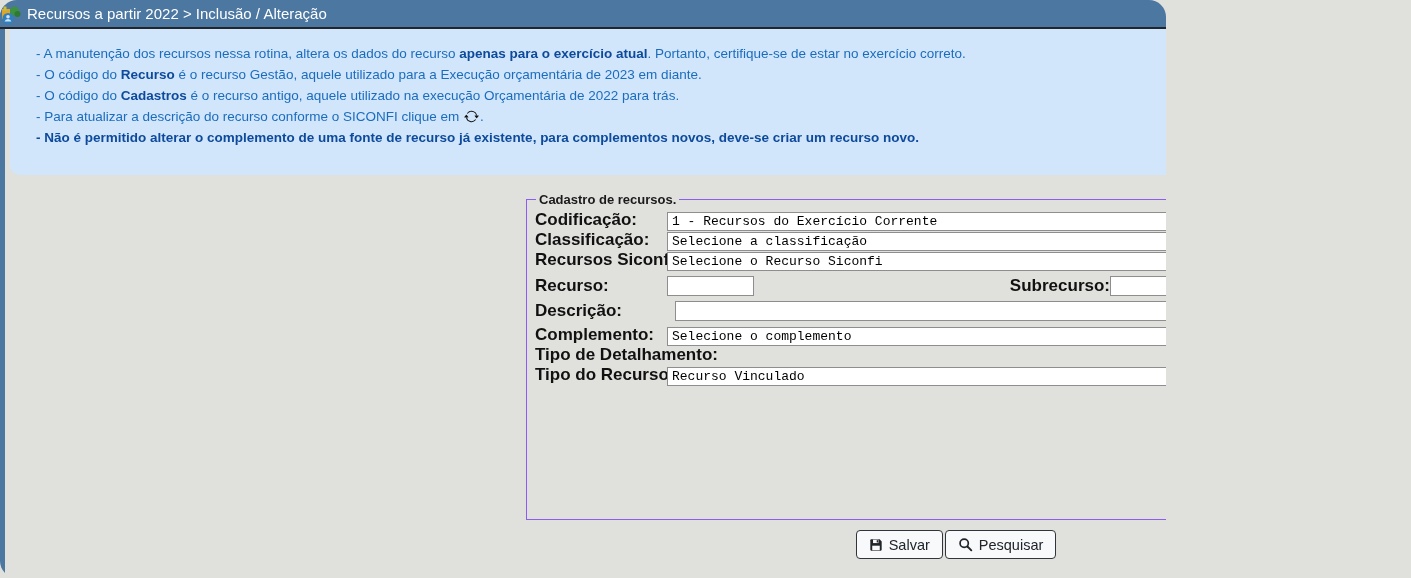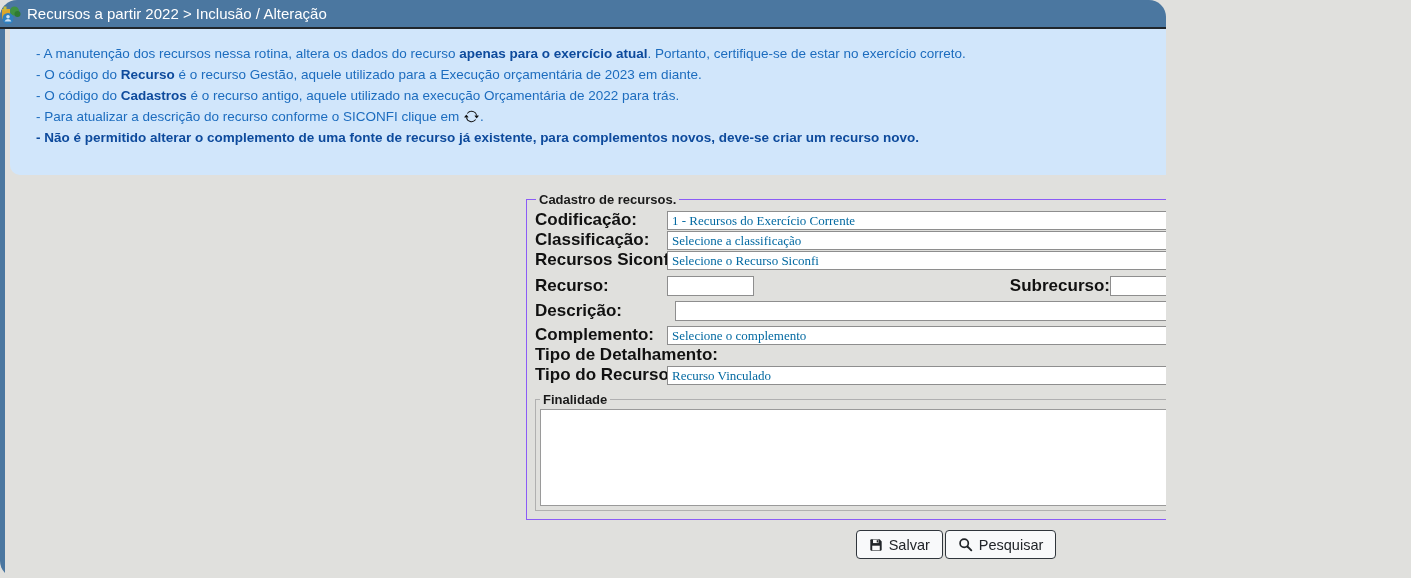--- a/index.html
+++ b/index.html
@@ -90,23 +90,23 @@
   .flabel {
     font-size: 17px;
     font-weight: bold;
     color: #111;
     white-space: nowrap;
   }
   .select-wrap { position: relative; height: 19px; }
   .select-wrap select {
     width: 100%;
     height: 19px;
-    font-family: Liberation Serif, serif;
-    font-size: 13px;
-    color: #0369a1;
+    font-family: Liberation Mono, monospace;
+    font-size: 13px;
+    color: #000000;
     background: #fff;
     border: 1px solid #8e8e8e;
     border-radius: 0;
     padding: 0 20px 0 4px;
     appearance: none;
     -webkit-appearance: none;
     box-sizing: border-box;
   }
   .select-wrap::after {
     content: "";
@@ -290,24 +290,20 @@
 
     <div class="frow">
       <span class="flabel">Tipo do Recurso:</span>
       <span class="select-wrap">
         <select>
           <option>Recurso Vinculado</option>
         </select>
       </span>
     </div>
 
-    <fieldset class="finalidade-fieldset">
-      <legend>Finalidade</legend>
-      <textarea style=""></textarea>
-    </fieldset>
   </fieldset>
 
   <div class="actions">
     <button class="btn">
       <svg width="14" height="14" viewBox="0 0 16 16" xmlns="http://www.w3.org/2000/svg">
         <path d="M1.5 2.5c0-.55.45-1 1-1h9.6l2.4 2.4v9.6c0 .55-.45 1-1 1h-11c-.55 0-1-.45-1-1v-11z" fill="#212529"></path>
         <rect x="4.6" y="1.9" width="6.2" height="3.9" fill="#f8f9fa"></rect>
         <rect x="8.8" y="2.5" width="1.5" height="2.6" fill="#212529"></rect>
         <rect x="3.7" y="8.8" width="8.6" height="5.2" fill="#f8f9fa"></rect>
       </svg>

